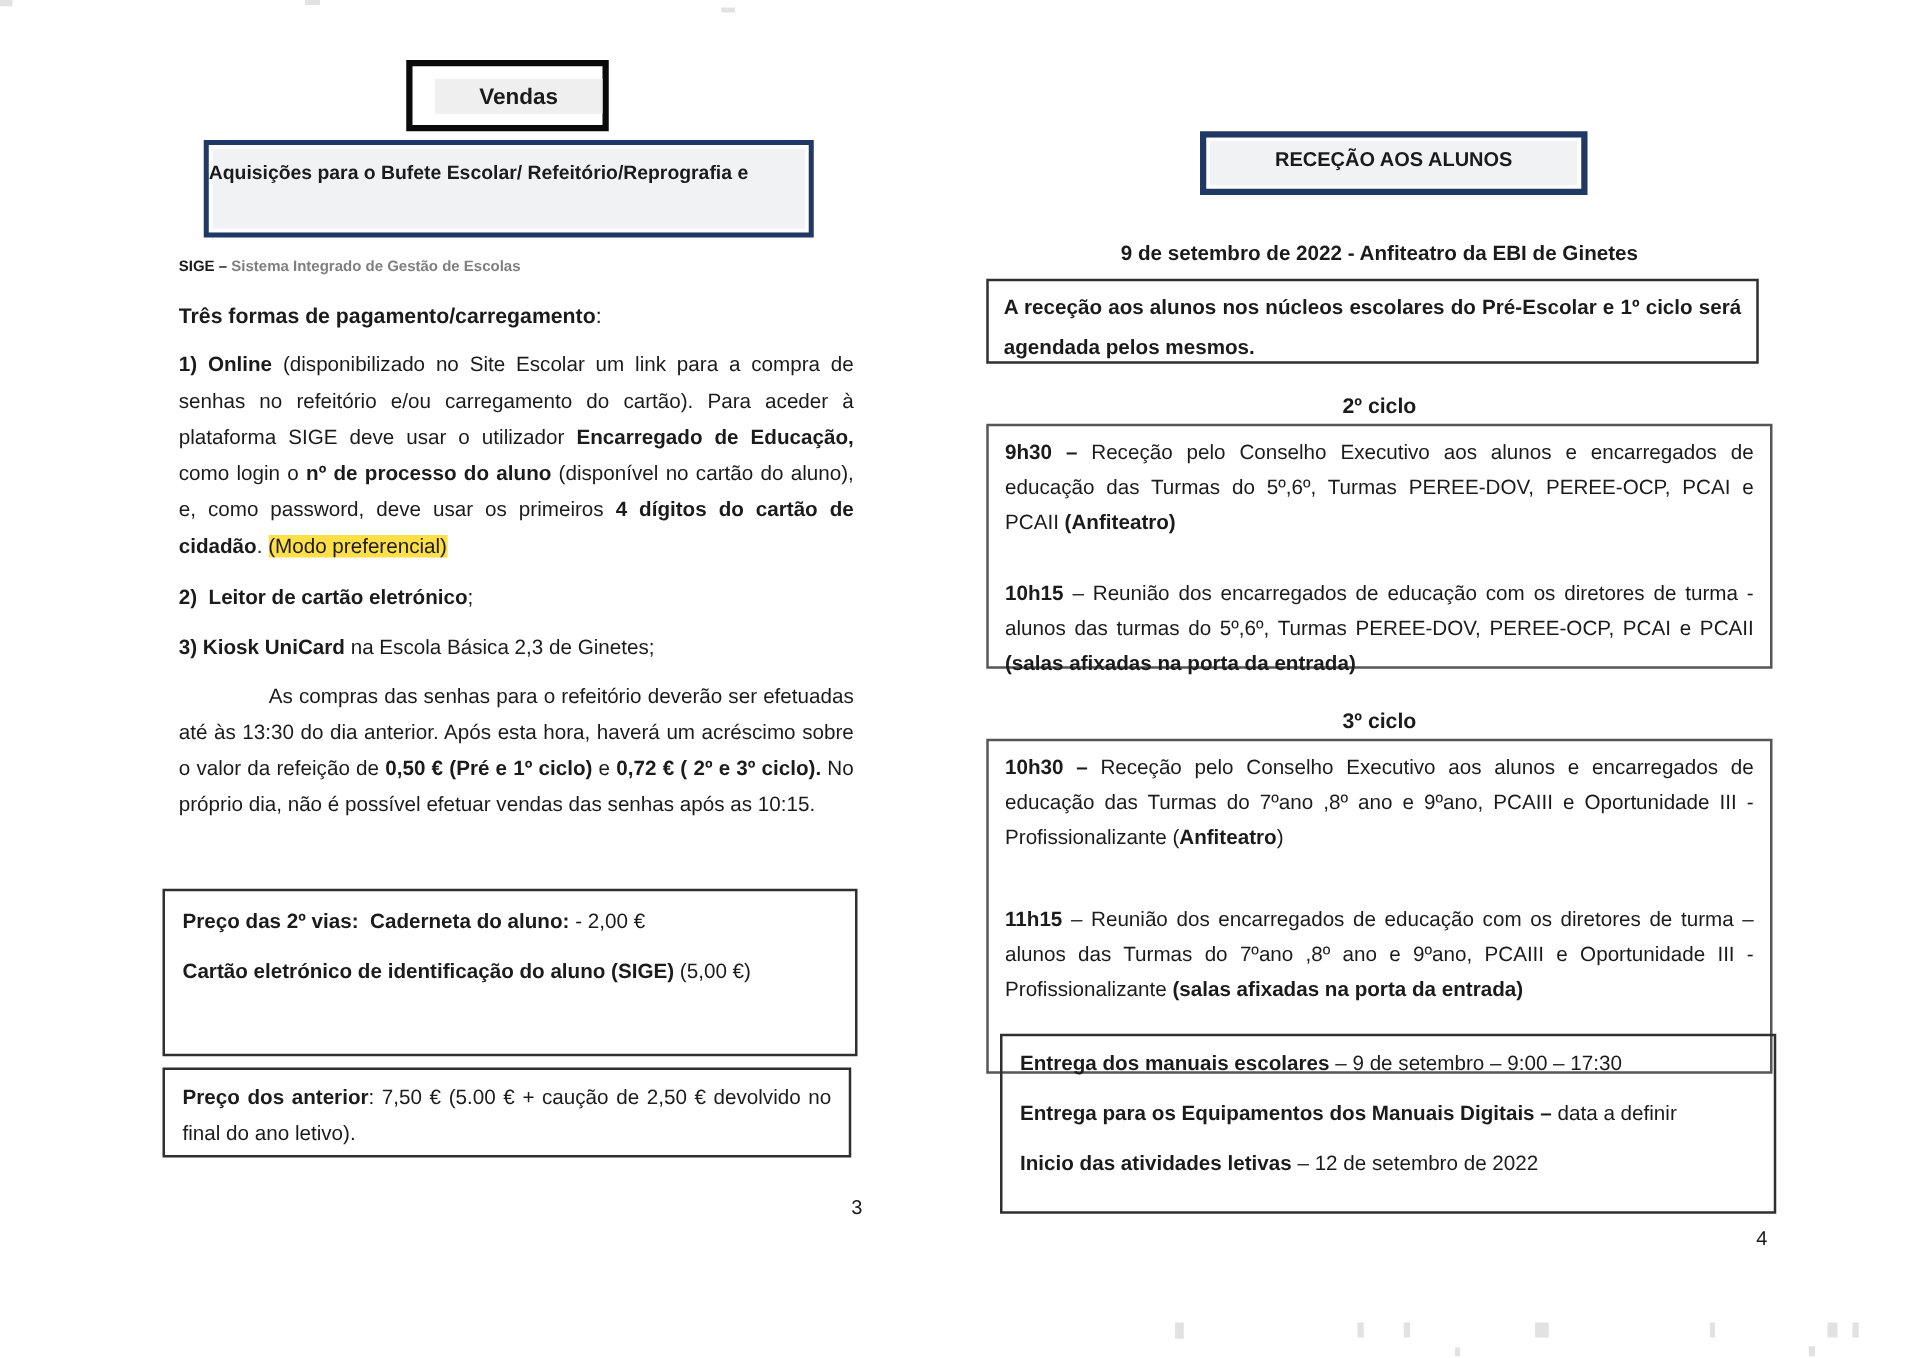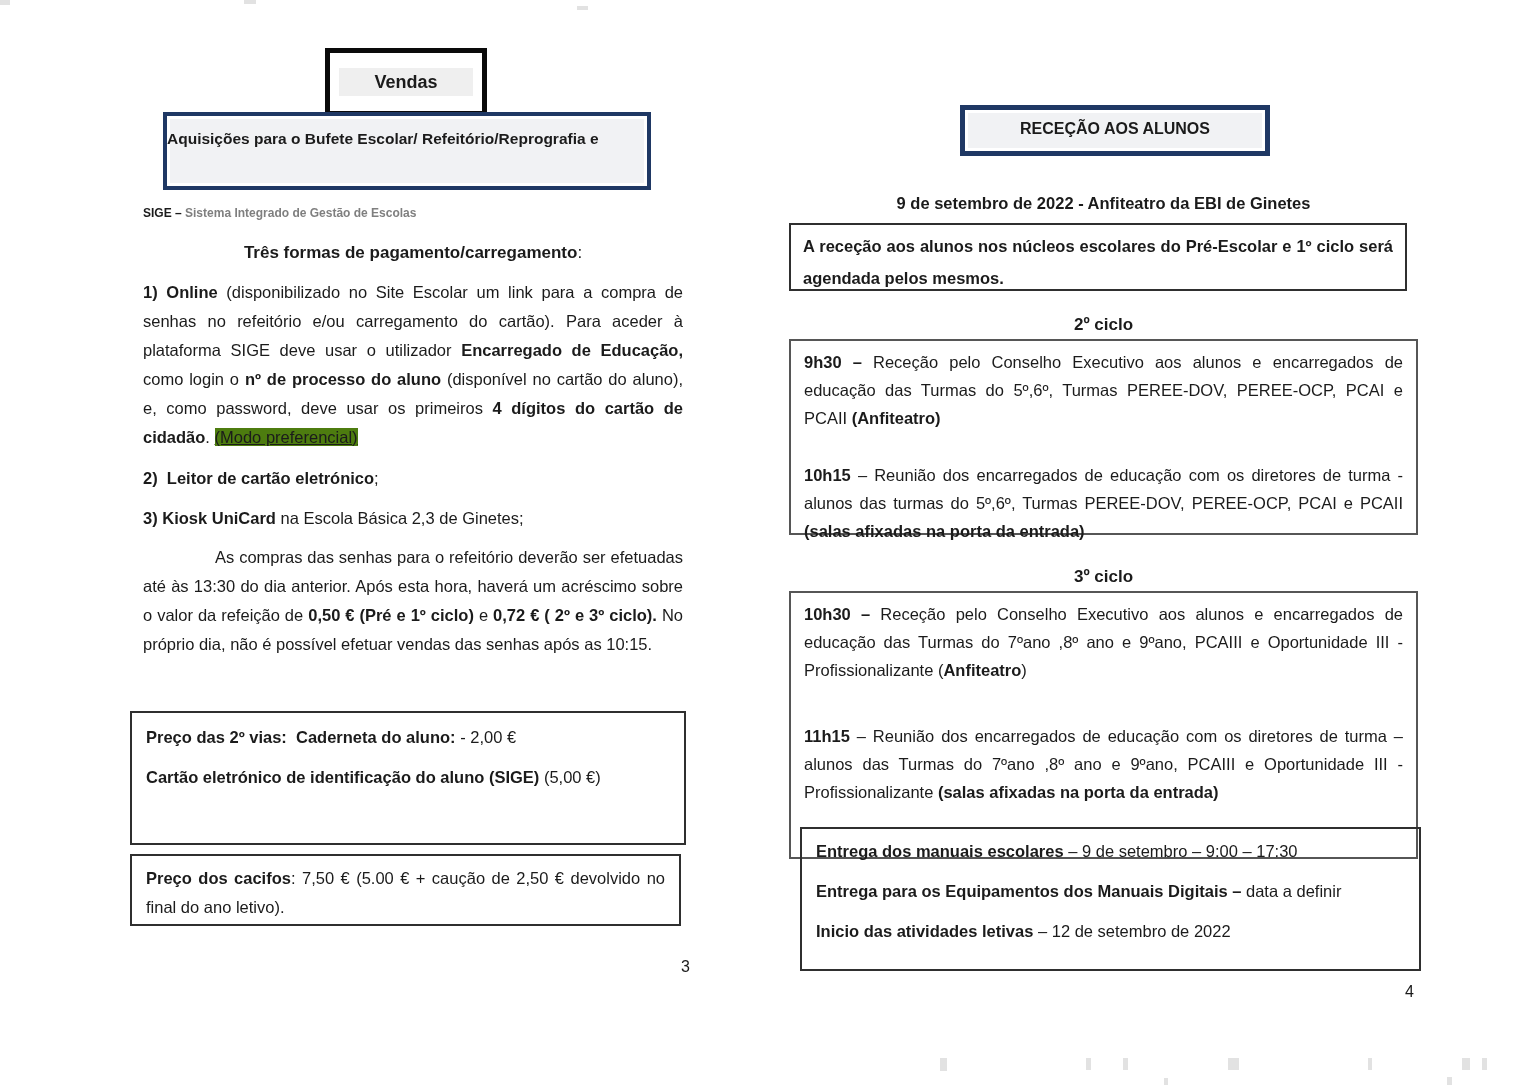--- a/index.html
+++ b/index.html
@@ -2,34 +2,34 @@
 <html><head>
 <meta charset="utf-8">
 <style>
   * { margin:0; padding:0; box-sizing:border-box; }
   html,body { background:#ffffff; }
   body { font-family:"Liberation Sans", sans-serif; color:#1b1b1b; }
   #canvas { position:relative; width:1536px; height:1086px; background:#fff; overflow:hidden; }
 
   .b { font-weight:700; }
   .gray { color:#7f7f7f; }
-  .ul-hl { text-decoration:underline; background:#4d7c0f; }
+  .ul-hl { background:#fde047; }
 
   
-  .vendas-box { position:absolute; left:325px; top:48px; width:162px; height:68px;
-    border:5px solid #0a0a0a; background:#fff; display:flex; align-items:center; justify-content:center; }
+  .vendas-box { position:absolute; left:325px; top:48px; width:162px; height:57px;
+    border:5px solid #0a0a0a; background:#fff; display:flex; align-items:center; justify-content:flex-end; }
   .vendas-inner { background:#efefef; width:134px; text-align:center; font-weight:700;
     font-size:18px; line-height:28px; }
 
   .aq-box { position:absolute; left:163px; top:112px; width:488px; height:78px;
     border:4px solid #1f3864; background:#f1f2f4; box-shadow:inset 0 0 0 3px #ffffff;
     text-align:left; font-weight:700; font-size:15.5px; line-height:27px; padding-top:9px; }
 
   .sige { position:absolute; left:143px; top:206px; width:540px; text-align:left; font-size:12px; }
-  .tres { position:absolute; left:143px; top:243px; width:540px; text-align:center; font-size:17px; }
+  .tres { position:absolute; left:143px; top:243px; width:540px; text-align:left; font-size:17px; }
 
   .para { position:absolute; left:143px; width:540px; text-align:justify;
     font-size:16.5px; line-height:29px; }
   .p1 { top:278px; }
   .item { position:absolute; left:143px; width:540px; font-size:16.5px; line-height:24px; }
   .item2 { top:466px; }
   .item3 { top:506px; }
   .p2 { top:543px; text-indent:72px; }
 
   .local-box { position:absolute; left:130px; top:711px; width:556px; height:134px;
@@ -102,21 +102,21 @@
 
     <p class="item item3"><span class="b">3) Kiosk UniCard</span><span> na Escola Básica 2,3 de Ginetes;</span></p>
 
     <p class="para p2"><span>As compras das senhas para o refeitório deverão ser efetuadas até às 13:30 do dia anterior. Após esta hora, haverá um acréscimo sobre o valor da refeição de </span><span class="b">0,50 € (Pré e 1º ciclo)</span><span> e </span><span class="b">0,72 € ( 2º e 3º ciclo).</span><span> No próprio dia, não é possível efetuar vendas das senhas após as 10:15.</span></p>
 
     <div class="local-box">
       <p><span class="b">Preço das 2º vias: &nbsp;Caderneta do aluno:</span><span> - 2,00 €</span></p>
       <p><span class="b">Cartão eletrónico de identificação do aluno (SIGE)</span><span> (5,00 €)</span></p>
     </div>
 
-    <div class="cacifos-box"><span class="b">Preço dos cacifos</span><span>: 7,50 € (5.00 € + caução de 2,50 € devolvido no final do ano letivo).</span></div>
+    <div class="cacifos-box"><span class="b">Preço dos anterior</span><span>: 7,50 € (5.00 € + caução de 2,50 € devolvido no final do ano letivo).</span></div>
 
     <div class="pagenum pn3">3</div>
   </section>
 
   <section>
 
     <div class="rec-box">
       <div>RECEÇÃO AOS ALUNOS</div>
     </div>
 

